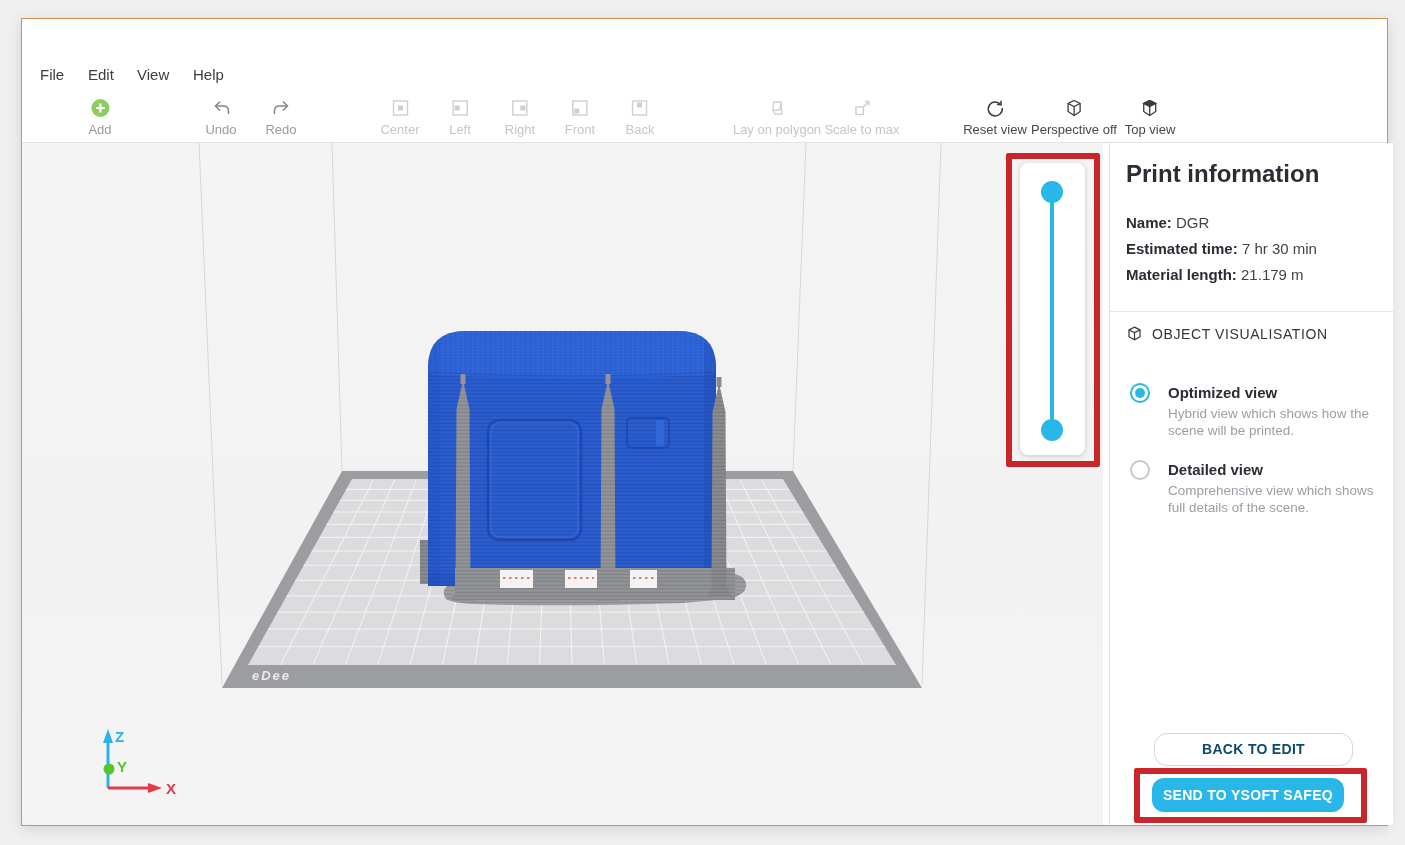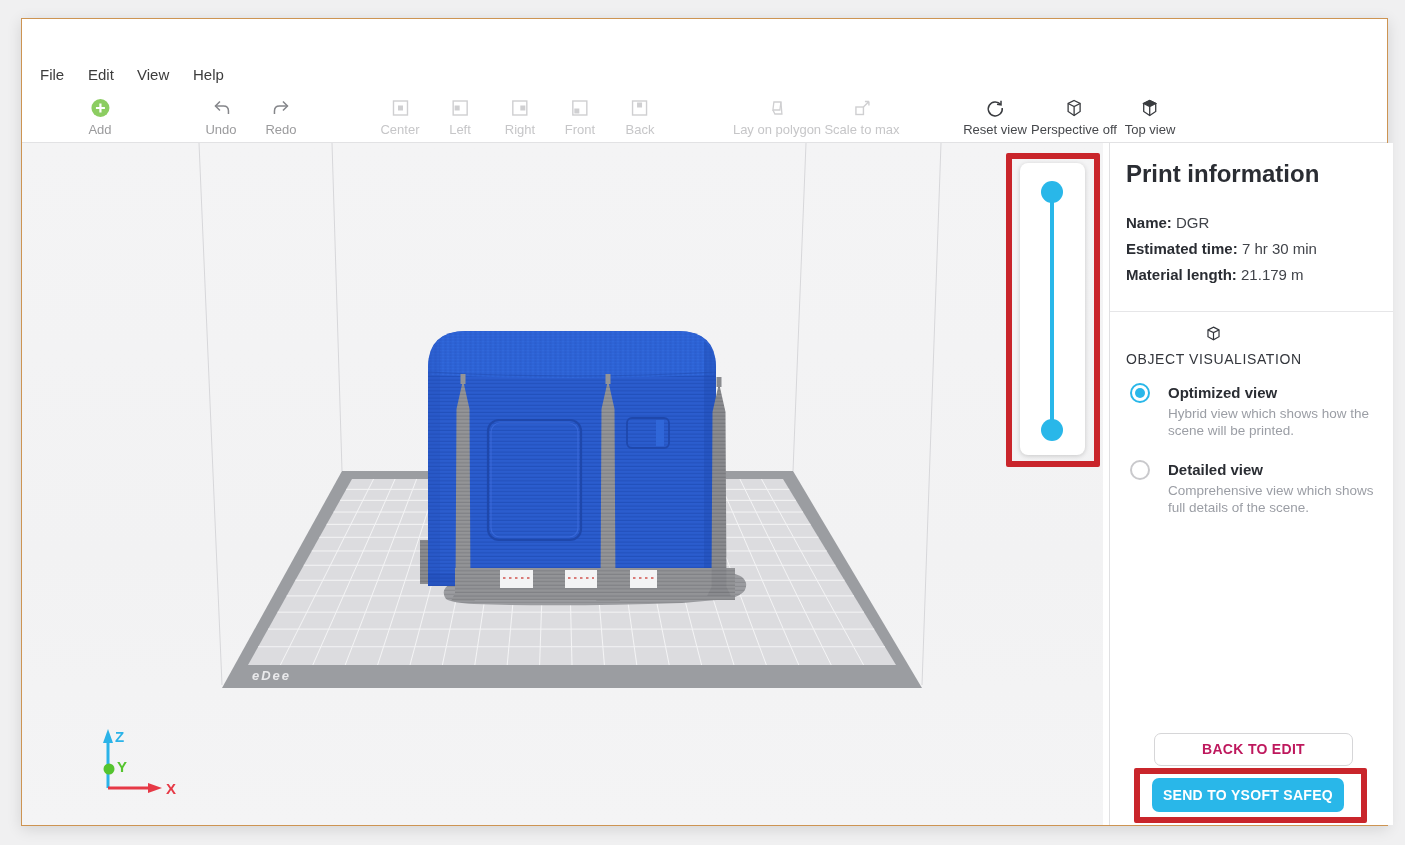--- a/index.html
+++ b/index.html
@@ -25,30 +25,30 @@
   
   .content { position:absolute; left:0; top:124px; width:1365px; height:682px; }
   .viewport { position:absolute; left:0; top:0; width:1081px; height:682px; background:linear-gradient(180deg,#f4f4f5 0%, #f2f2f3 60%, #f4f4f5 100%); overflow:hidden; }
   .sidepanel { position:absolute; left:1081px; top:0; width:284px; height:682px; background:#fff; border-left:1px solid #e0e0e2;margin-left:6px; }
   
   .pi-title { position:absolute; left:16px; top:17px; font-size:24px; font-weight:bold; color:#2a2d33; }
   .pi-row { position:absolute; left:16px; font-size:15px; color:#41444a; }
   .pi-row b { color:#2a2d33; }
   .pi-row.r1 { top:71px; } .pi-row.r2 { top:97px; } .pi-row.r3 { top:123px; }
   .divider { position:absolute; left:0; top:168px; width:100%; height:1px; background:#e6e6e8; }
-  .section-head { position:absolute; left:16px; top:182px; display:flex; align-items:center; gap:9px; font-size:14px; color:#33363c; letter-spacing:0.6px;flex-direction:column; }
+  .section-head { position:absolute; left:16px; top:182px; display:flex; align-items:center; gap:9px; font-size:14px; color:#33363c; letter-spacing:0.6px; }
   .opt { position:absolute; left:20px; }
   .opt .radio { position:absolute; left:0; top:2px; width:20px; height:20px; border-radius:50%; border:2px solid #c9c9cc; background:#fff; }
   .opt.selected .radio { border-color:#29b7e9; }
   .opt.selected .radio::after { content:""; position:absolute; left:3px; top:3px; width:10px; height:10px; border-radius:50%; background:#29b7e9; }
   .opt .olabel { position:absolute; left:38px; top:3px; font-size:15px; font-weight:bold; color:#2a2d33; white-space:nowrap; }
   .opt .odesc { position:absolute; left:38px; top:25px; width:216px; font-size:13.5px; line-height:16.5px; color:#9b9ea5; }
   .opt.o1 { top:238px; } .opt.o2 { top:315px; }
-  .btn-back { position:absolute; left:44px; top:590px; width:199px; height:33px; background:#fff; border:1px solid #d6d6d8; border-radius:7px; color:#be185d; font-size:14px; font-weight:bold; text-align:center; line-height:31px; letter-spacing:0.3px; }
-  .btn-send { position:absolute; left:42px; top:635px; width:192px; height:34px; background:#29b7e9; border-radius:7px; color:#fff; font-size:14px; font-weight:bold; text-align:center; line-height:34px; letter-spacing:0.3px; }
+  .btn-back { position:absolute; left:44px; top:590px; width:199px; height:33px; background:#fff; border:1px solid #d6d6d8; border-radius:13px; color:#0c4a6e; font-size:14px; font-weight:bold; text-align:center; line-height:31px; letter-spacing:0.3px; }
+  .btn-send { position:absolute; left:42px; top:635px; width:192px; height:34px; background:#29b7e9; border-radius:12px; color:#fff; font-size:14px; font-weight:bold; text-align:center; line-height:34px; letter-spacing:0.3px; }
   .annotation2 { position:absolute; left:24px; top:625px; width:233px; height:55px; border:6px solid #c9252b; border-radius:2px; pointer-events:none; }
   
   .annotation1 { position:absolute; left:984px; top:10px; width:94px; height:314px; border:6px solid #c9252b; border-radius:2px; pointer-events:none; }
   .slider-panel { position:absolute; left:998px; top:20px; width:65px; height:292px; background:#fff; border-radius:8px; box-shadow:0 1px 5px rgba(0,0,0,0.18); }
   .slider-line { position:absolute; left:30px; top:29px; width:4px; height:238px; background:#29b7e9; border-radius:2px; }
   .slider-handle { position:absolute; left:21px; width:22px; height:22px; border-radius:50%; background:#29b7e9; }
   .slider-handle.top { top:18px; } .slider-handle.bottom { top:256px; }
   svg text { user-select:none; }
 </style>
 </head>

